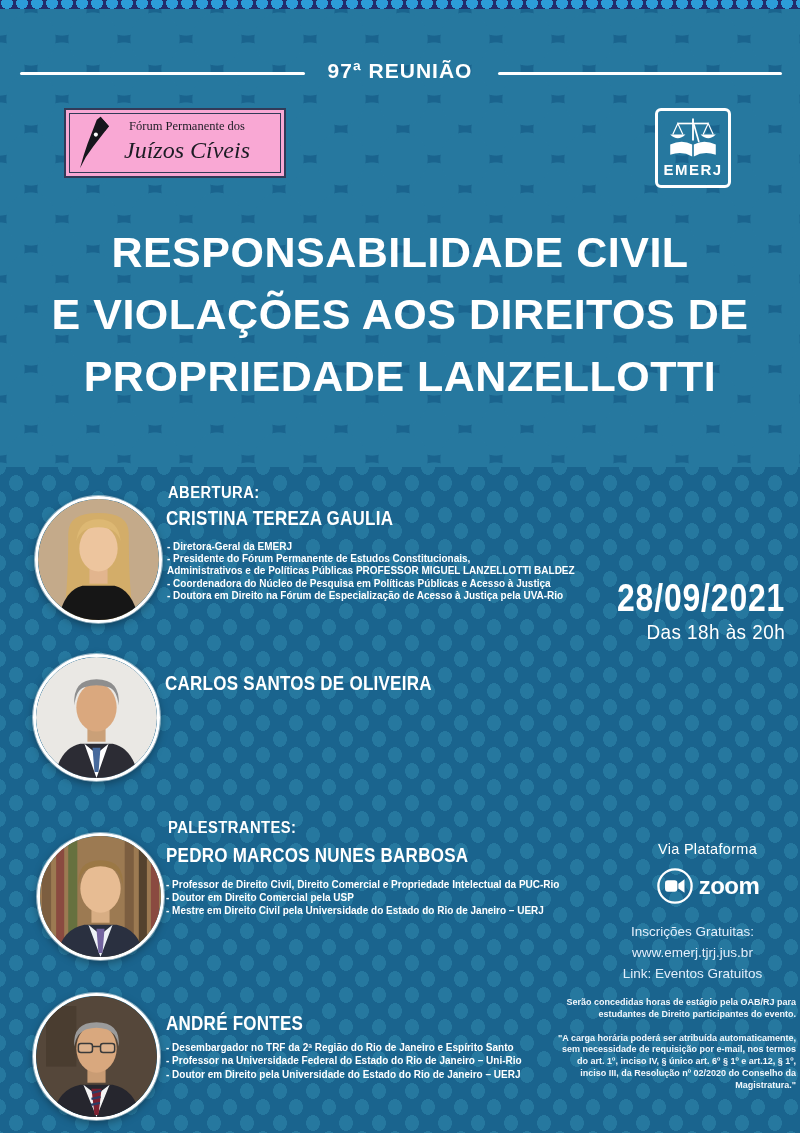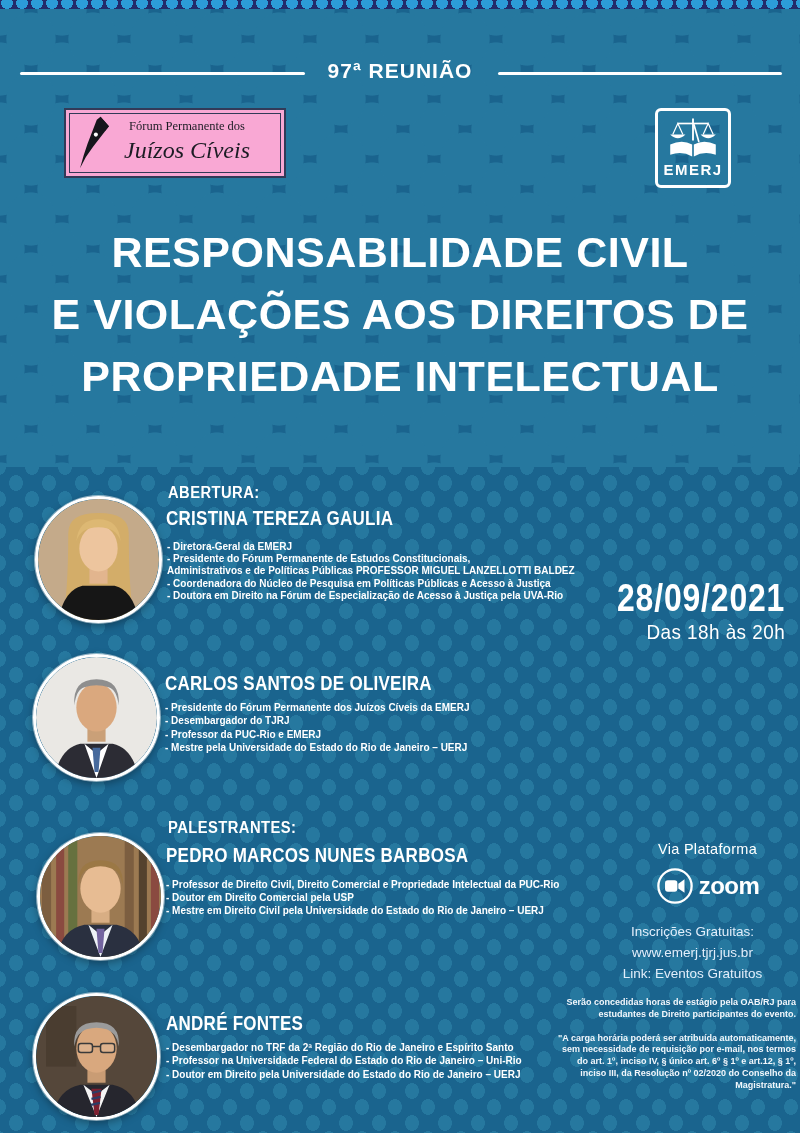--- a/index.html
+++ b/index.html
@@ -143,21 +143,21 @@
       <line x1="33" y1="9" x2="39" y2="30" stroke="#fff" stroke-width="2"></line>
       <path d="M5 33 Q19 26 31 33 L31 47 Q19 40 5 45 Z" fill="#fff"></path>
       <path d="M59 33 Q45 26 33 33 L33 47 Q45 40 59 45 Z" fill="#fff"></path>
     </svg>
     <div class="emerj-label">EMERJ</div>
   </div>
 
   <div class="event-title">
     <div>RESPONSABILIDADE CIVIL</div>
     <div>E VIOLAÇÕES AOS DIREITOS DE</div>
-    <div>PROPRIEDADE INTELECTUAL</div>
+    <div>PROPRIEDADE LANZELLOTTI</div>
   </div>
 
   <div class="photo" style="left:35px; top:496px;">
     <svg viewBox="0 0 120 120">
       <circle cx="60" cy="60" r="60" fill="#c4aa8a"></circle>
       <path d="M30 34 Q30 96 24 120 L96 120 Q90 96 90 34 Q90 14 60 14 Q30 14 30 34 Z" fill="#d3ad69"></path>
       <path d="M20 120 Q26 90 44 86 L76 86 Q94 90 100 120 Z" fill="#161616"></path>
       <rect x="51" y="66" width="18" height="18" fill="#e2b58e"></rect>
       <ellipse cx="60" cy="49" rx="19" ry="23" fill="#edc59e"></ellipse>
       <path d="M38 42 Q40 20 60 20 Q80 20 82 42 Q78 28 60 28 Q42 28 38 42 Z" fill="#ddb873"></path>
@@ -181,26 +181,20 @@
       <circle cx="60" cy="60" r="60" fill="#eae8e4"></circle>
       <path d="M18 120 Q24 90 44 86 L76 86 Q96 90 102 120 Z" fill="#2c2c34"></path>
       <path d="M48 86 L60 120 L72 86 L60 96 Z" fill="#ffffff"></path>
       <path d="M56 90 L64 90 L62 114 L58 114 Z" fill="#46699c"></path>
       <rect x="51" y="64" width="18" height="20" fill="#caa078"></rect>
       <ellipse cx="60" cy="50" rx="20" ry="24" fill="#daa87e"></ellipse>
       <path d="M38 48 Q36 22 60 22 Q84 22 82 48 Q80 32 72 30 Q60 26 48 30 Q40 32 38 48 Z" fill="#8e8e8e"></path>
     </svg>
   </div>
   <div class="name" style="left:165px; top:672px;">CARLOS SANTOS DE OLIVEIRA</div>
-  <div class="bio" style="left:165px; top:701px; --lh:13.3px;">
-    <div>- Presidente do Fórum Permanente dos Juízos Cíveis da EMERJ</div>
-    <div>- Desembargador do TJRJ</div>
-    <div>- Professor da PUC-Rio e EMERJ</div>
-    <div>- Mestre pela Universidade do Estado do Rio de Janeiro – UERJ</div>
-  </div>
 
   <div class="photo" style="left:37px; top:833px;">
     <svg viewBox="0 0 120 120">
       <rect x="0" y="0" width="120" height="120" fill="#9c7a52"></rect>
       <rect x="2" y="0" width="9" height="120" fill="#7c5e40"></rect>
       <rect x="16" y="0" width="8" height="120" fill="#8a4a40"></rect>
       <rect x="28" y="0" width="9" height="120" fill="#66713f"></rect>
       <rect x="84" y="0" width="9" height="120" fill="#7c5e40"></rect>
       <rect x="98" y="0" width="8" height="120" fill="#54422e"></rect>
       <rect x="110" y="0" width="8" height="120" fill="#8a4a40"></rect>

